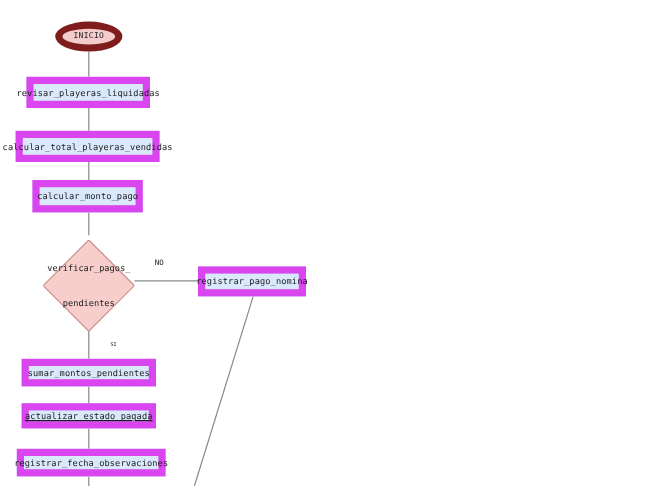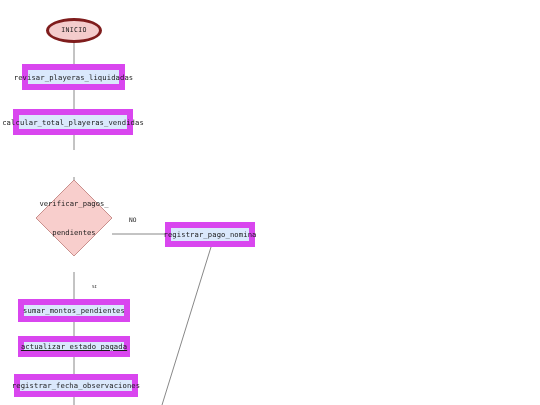--- a/index.html
+++ b/index.html
@@ -46,21 +46,21 @@
 
   .node-process {
     background: #dae8fc;
     border: 6px solid #d946ef;
     font-size: 7.2px;
     letter-spacing: 0.1px;
   }
 
   .node-terminal {
     background: #f4cccc;
-    border: 3px solid #7f1d1d;
+    border: 6px solid #7f1d1d;
     border-radius: 50%;
     font-size: 6.6px;
     letter-spacing: 0.3px;
   }
 
   .node-decision {
     background: transparent;
     border: none;
     font-size: 7.2px;
   }
@@ -115,22 +115,25 @@
   </div>
 
   <div class="node node-process" style="left:22px; top:64px; width:103px; height:26px;">
     <span>revisar_playeras_liquidadas</span>
   </div>
 
   <div class="node node-process" style="left:13px; top:109px; width:120px; height:26px;text-align:right;">
     <span>calcular_total_playeras_vendidas</span>
   </div>
 
+  <div class="node node-process" style="left:27px; top:150px; width:92px; height:27px;">
+    <span>calcular_monto_pago</span>
+  </div>
 
-  <div class="node node-decision" style="left:36px; top:180px; width:76px; height:76px;">
+  <div class="node node-decision" style="left:36px; top:200px; width:76px; height:76px;">
     <svg class="diamond-shape" viewBox="0 0 76 76" xmlns="http://www.w3.org/2000/svg" preserveAspectRatio="none">
       <polygon points="38,0 76,38 38,76 0,38" fill="#f8cecc" stroke="#c98f8c" stroke-width="1"></polygon>
     </svg>
     <div class="diamond-label">
       <div>verificar_pagos_</div>
       <div>pendientes</div>
     </div>
   </div>
 
   <div class="node node-process" style="left:165px; top:222px; width:90px; height:25px;">

